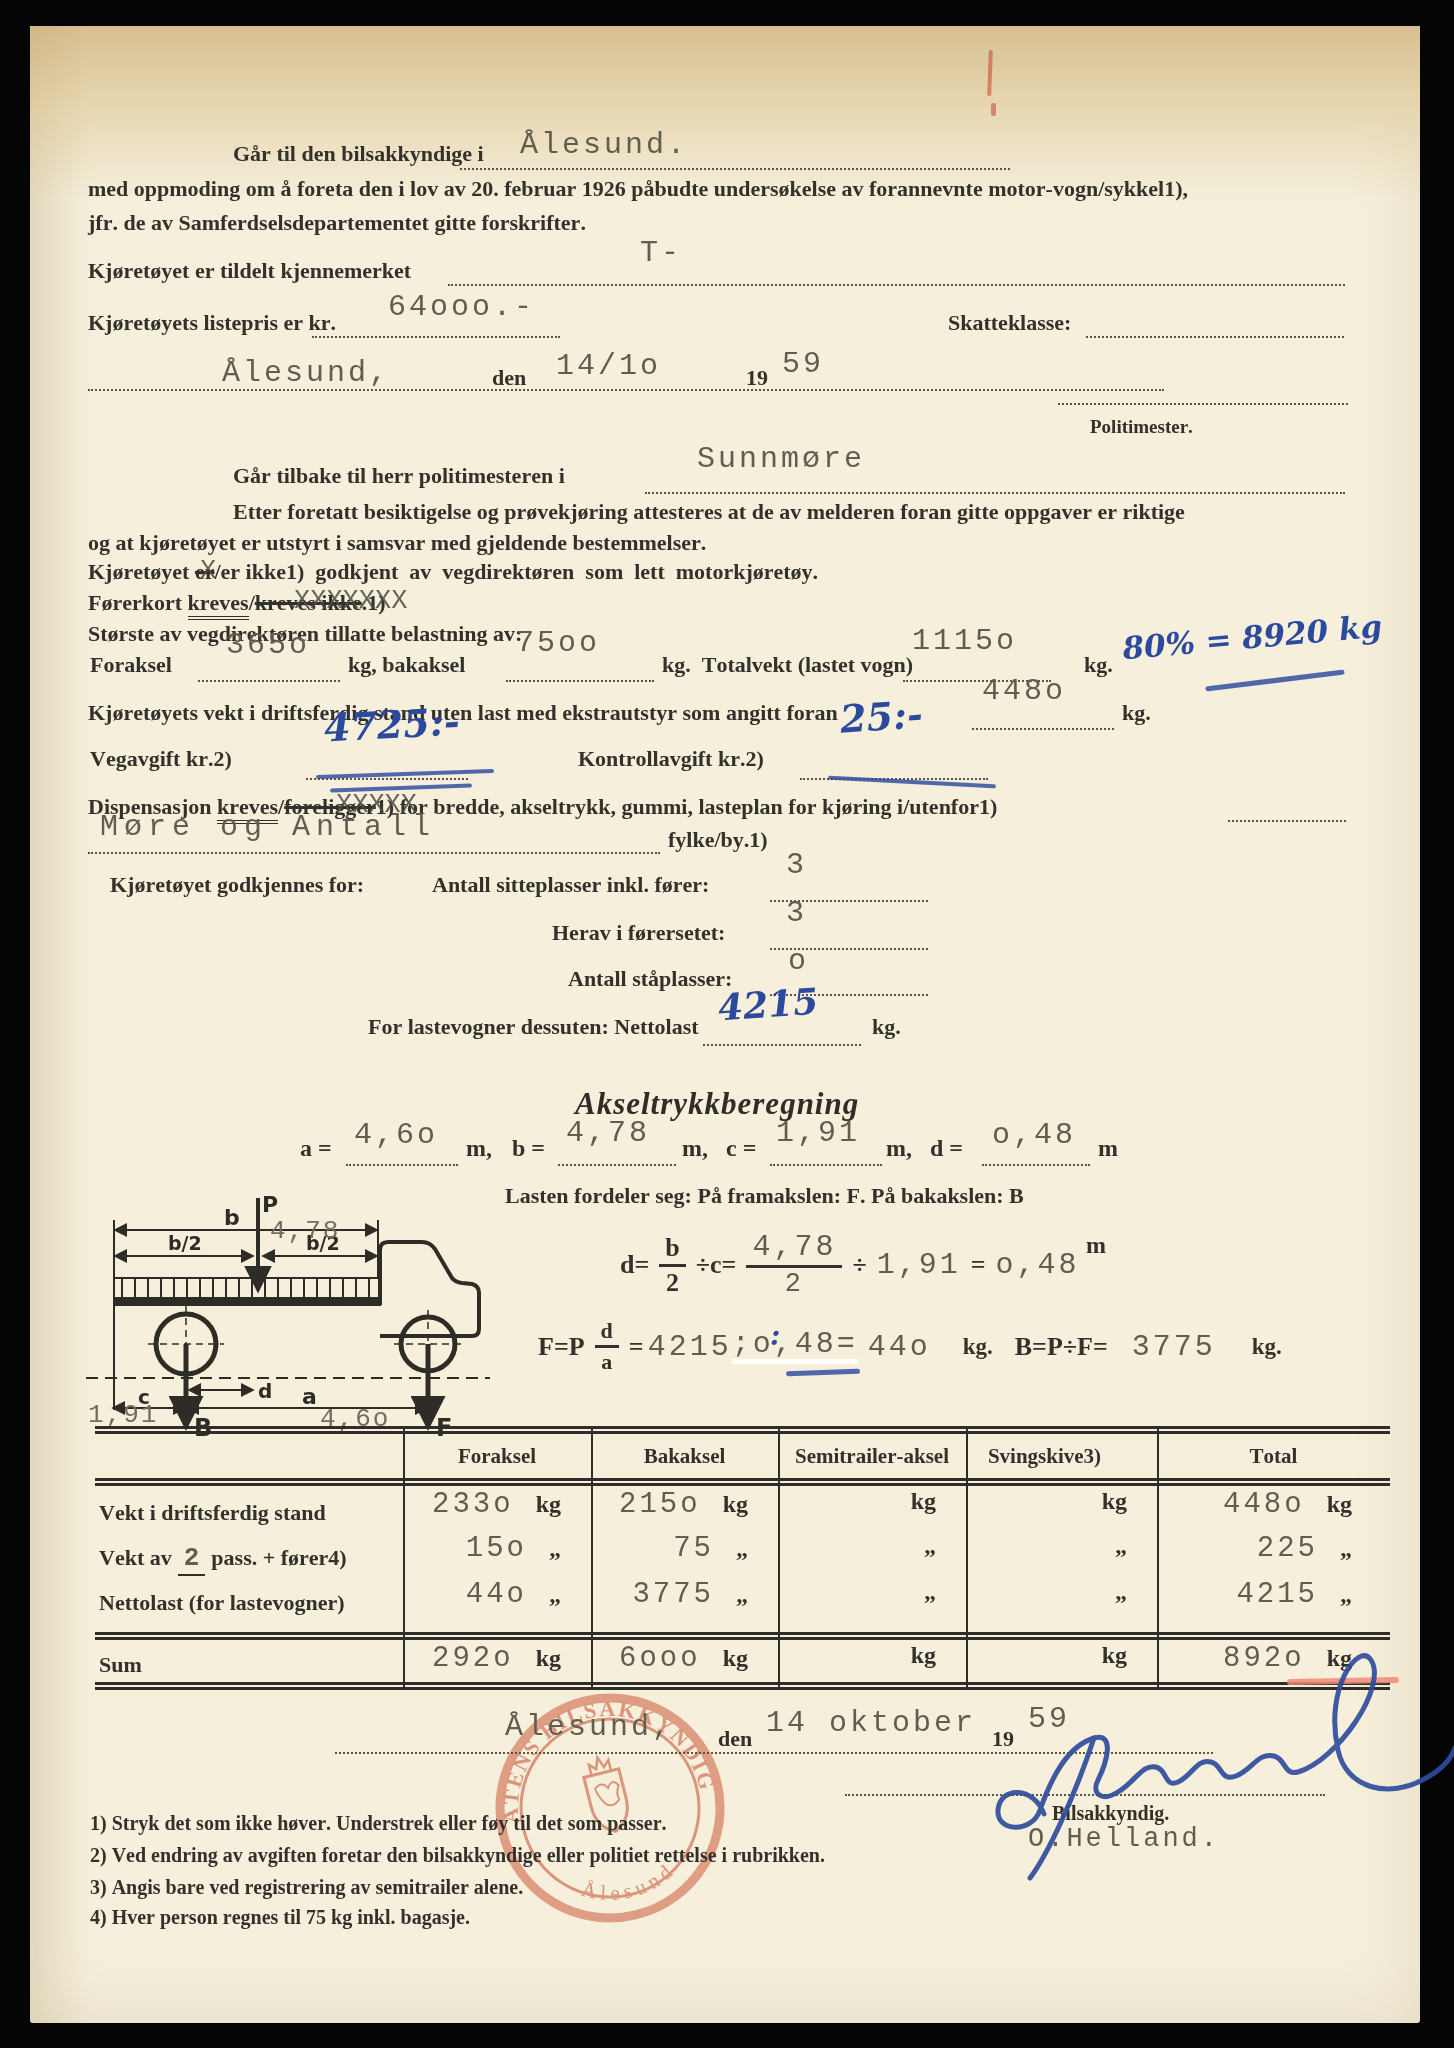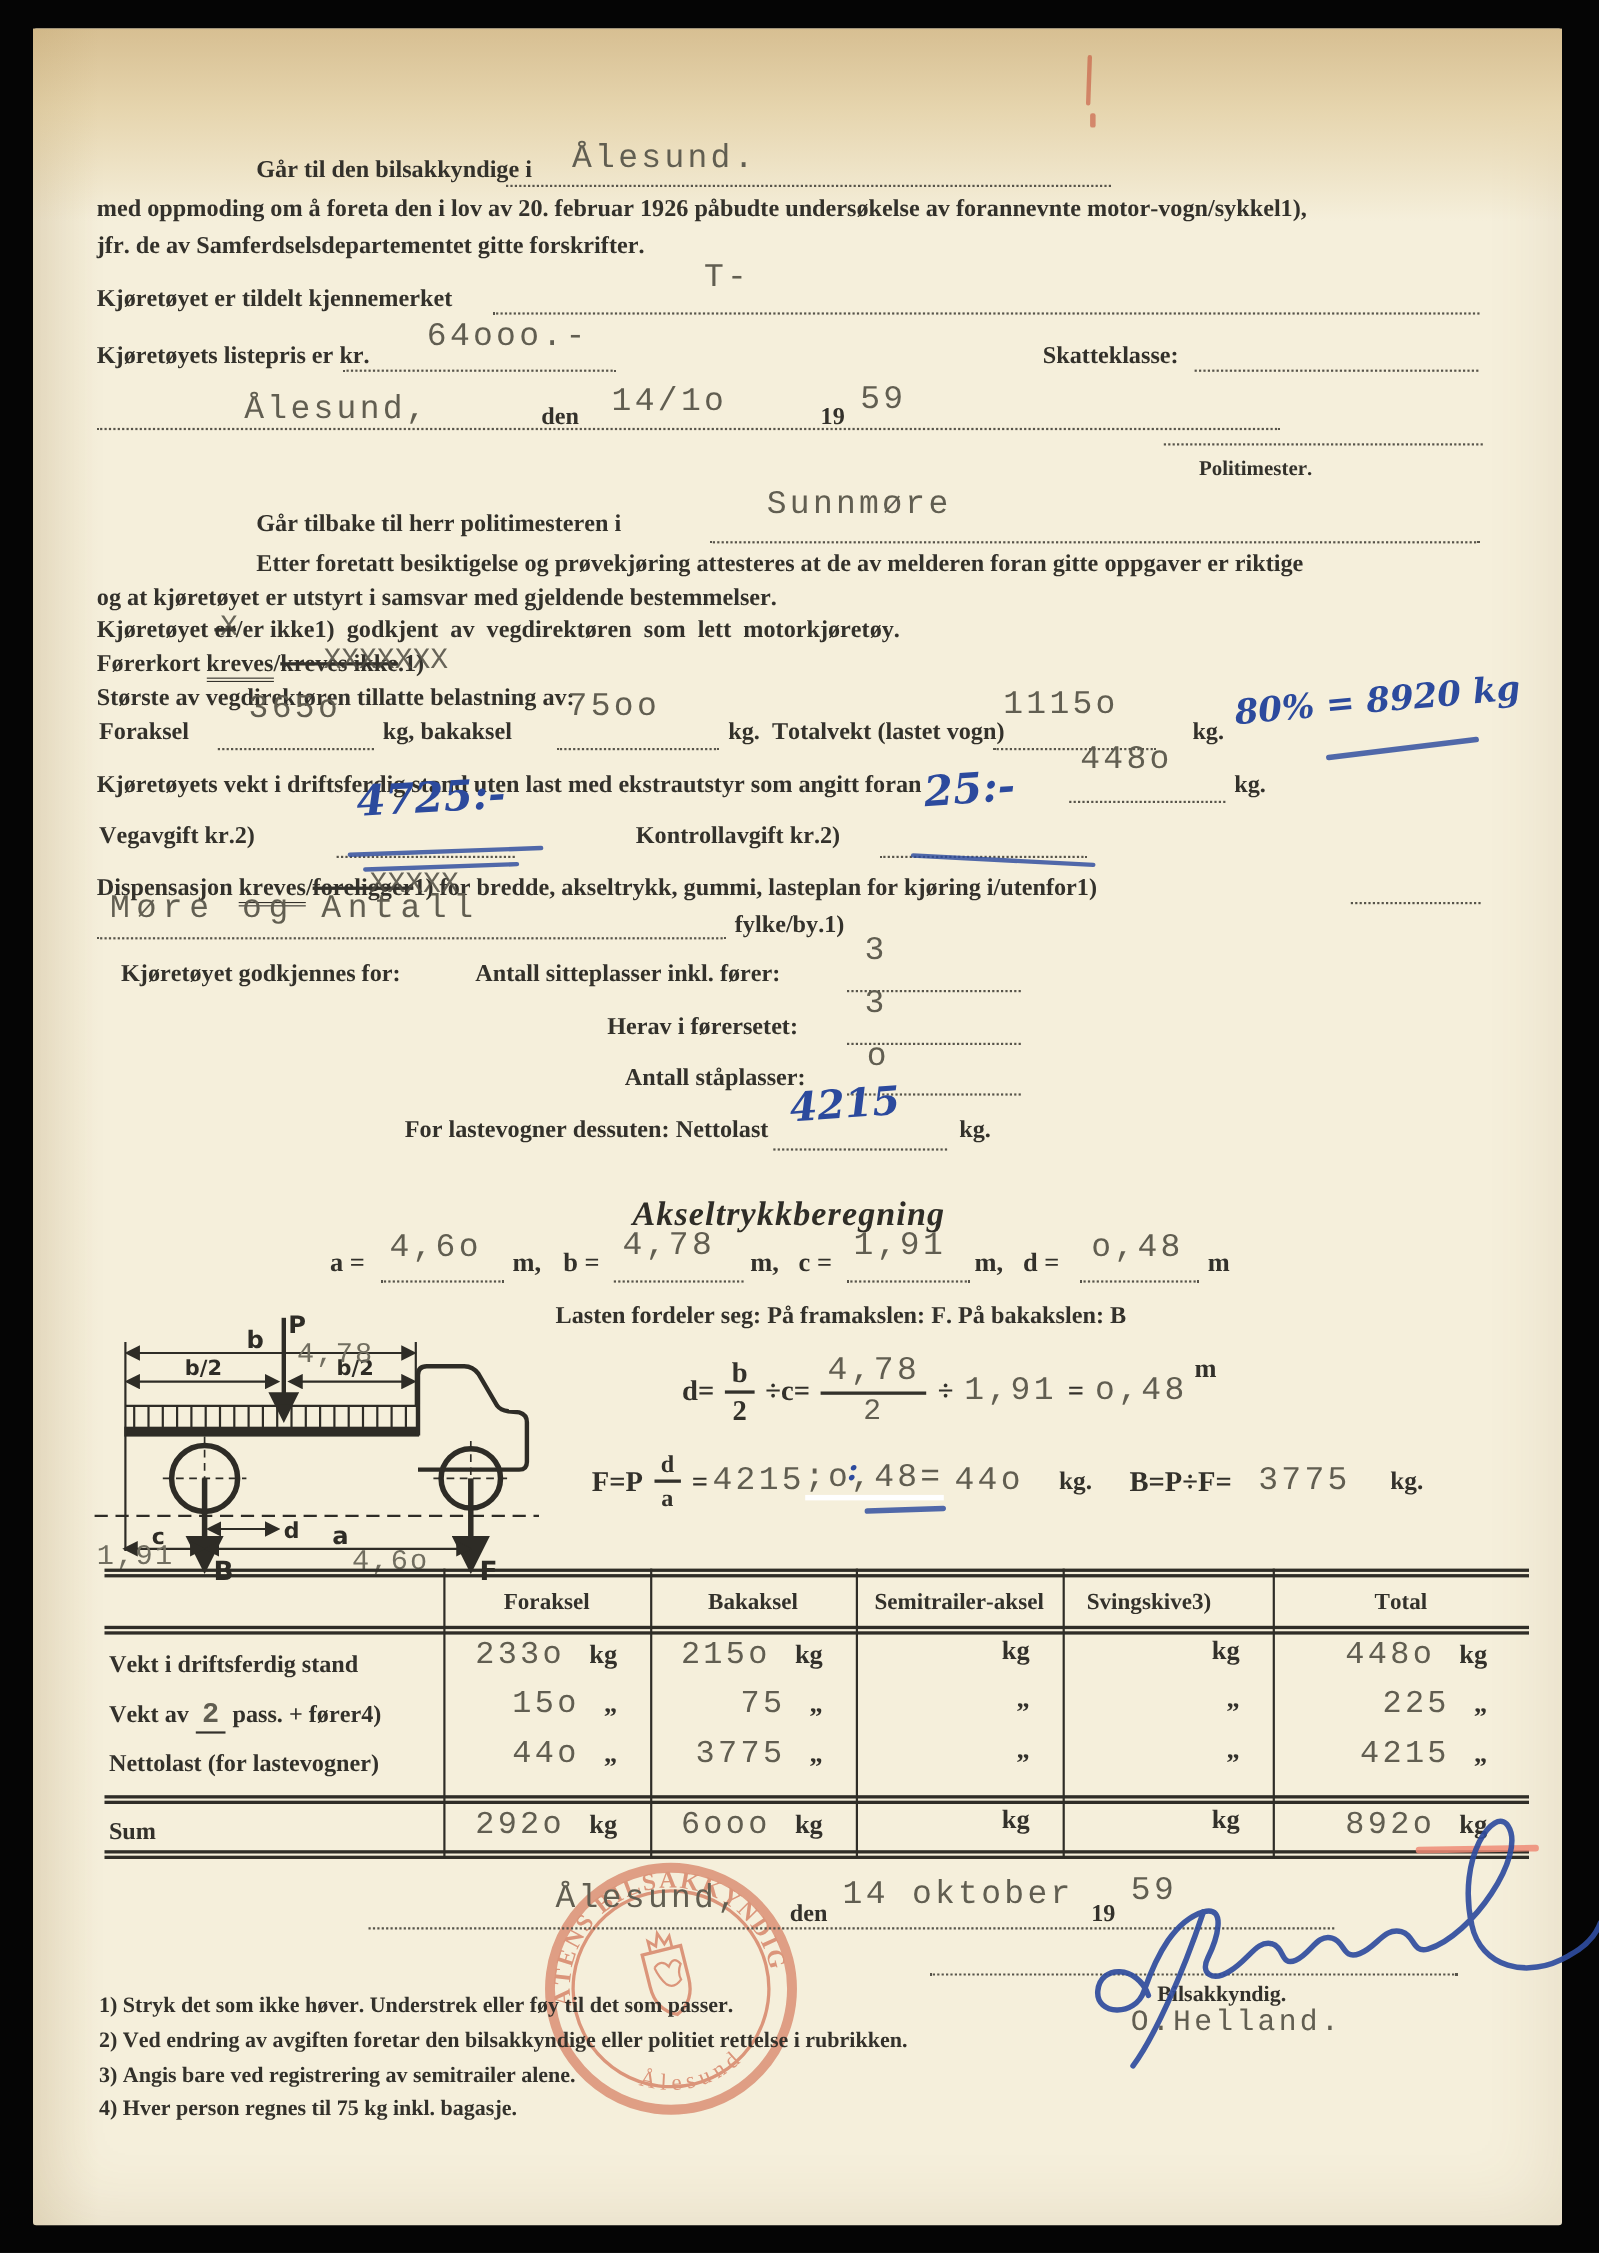--- a/index.html
+++ b/index.html
@@ -190,21 +190,21 @@
   <span class="prf">F=P</span>
   <span class="frac prf" style="font-size:22px">
       <span class="ftop">d</span>
       <span class="fbot">a</span>
     </span>
   <span class="prf" style="margin-right:-6px">=</span>
   <span class="ty">4215</span>
   <span class="ty" style="margin-left:-10px;border-bottom:5px solid #ffffff">;o,48=</span>
   <span class="ty">44o</span>
   <span class="prf" style="margin-left:22px;font-size:23px">kg.</span>
-  <span class="prf" style="margin-left:24px">B=P÷F=</span>
+  <span class="prf" style="margin-left:12px">B=P÷F=</span>
   <span class="ty" style="margin-left:14px">3775</span>
   <span class="prf" style="margin-left:26px;font-size:23px">kg.</span>
 </div>
 <div class="el hd" style="left:770px;top:1322px;font-size:28px">:</div>
 <div class="bb" style="left:786px;top:1370px;width:74px;height:5px;transform:rotate(-2deg)"></div>
 
 <svg class="truck" style="left:86px;top:1192px;width:404px;height:250px" viewBox="0 0 404 250">
   <defs>
     <marker id="mA" viewBox="0 0 10 10" refX="8" refY="5" markerWidth="7" markerHeight="7" orient="auto-start-reverse">
       <path d="M0,0L10,5L0,10z" fill="#2e2c26"></path>

